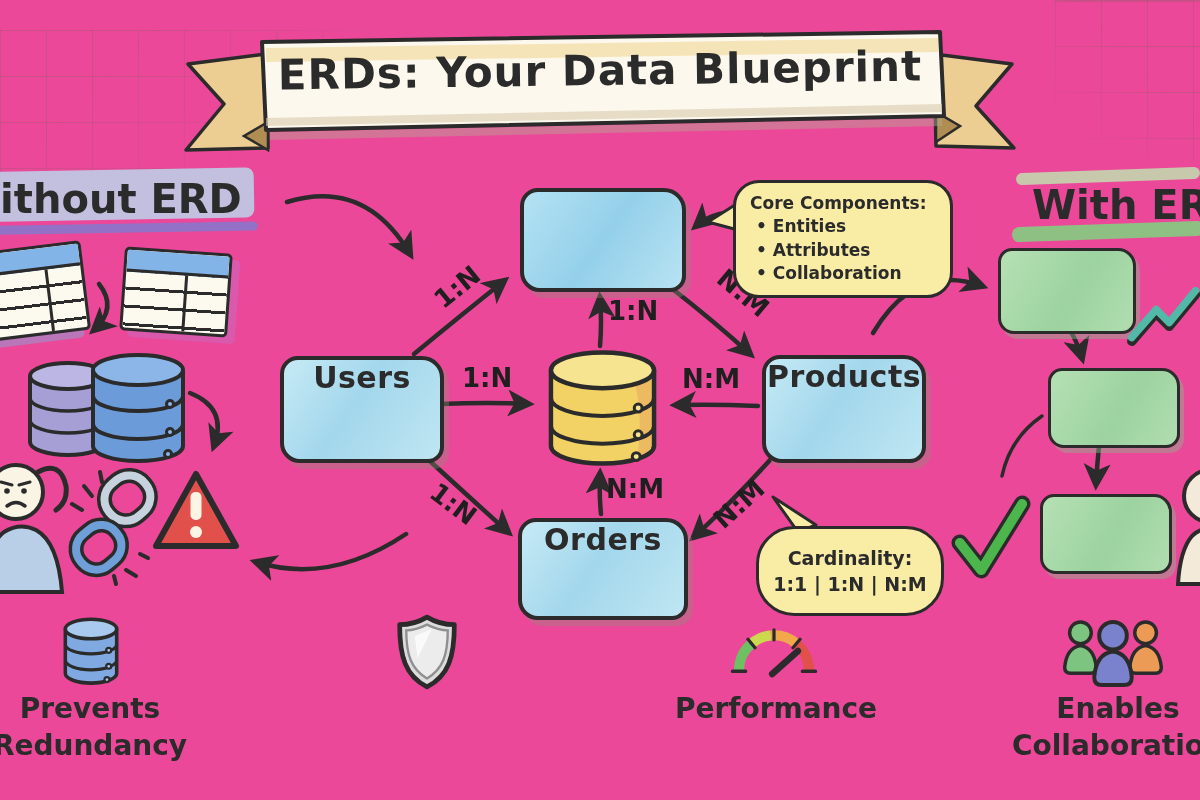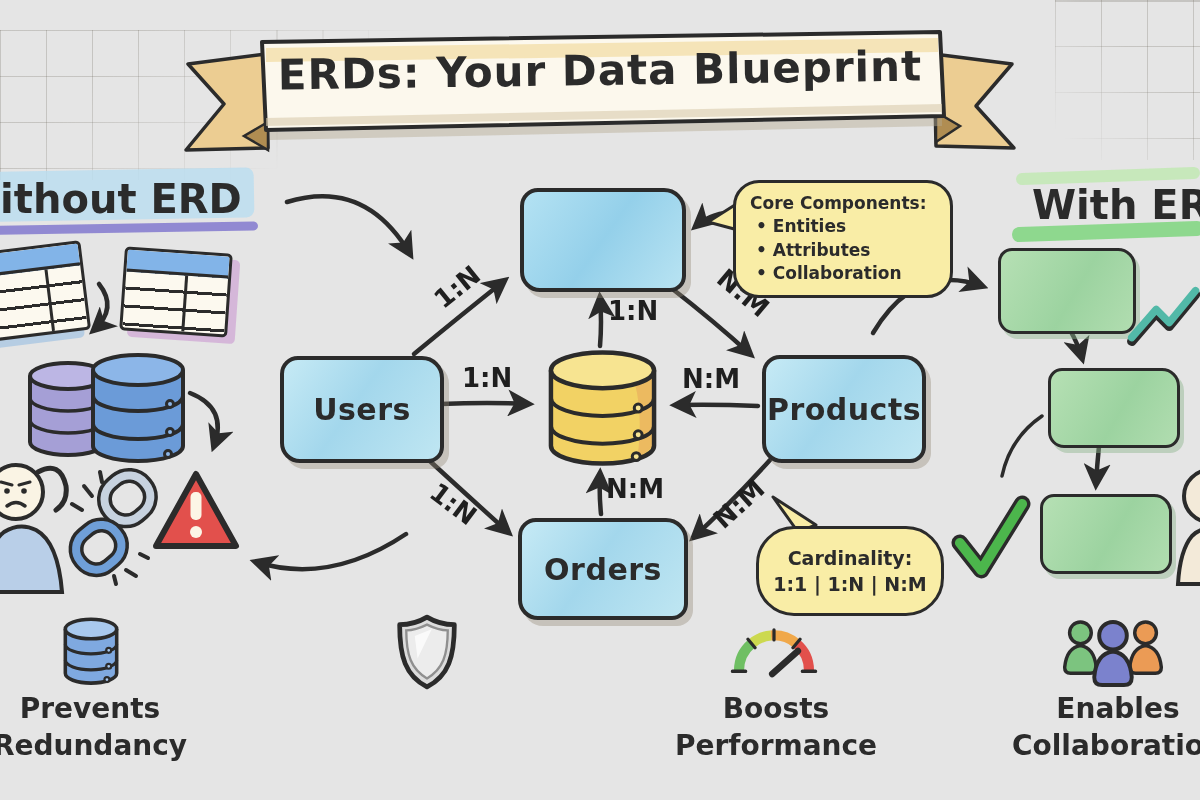--- a/index.html
+++ b/index.html
@@ -1,31 +1,31 @@
 <!DOCTYPE html>
 <html><head>
 <meta charset="utf-8">
 <style>
   html,body{margin:0;padding:0;}
-  #canvas{position:relative;width:1200px;height:800px;background:#e5e5e5;overflow:hidden;
+  #canvas{position:relative;width:1200px;height:800px;background:#ec4899;overflow:hidden;
           font-family:"DejaVu Sans",sans-serif;color:#2b2b2b;}
   .abs{position:absolute;}
   .grid{pointer-events:none;
     background-image:
       repeating-linear-gradient(to right, rgba(105,100,88,.25) 0 1.5px, transparent 1.5px 46px),
       repeating-linear-gradient(to bottom, rgba(105,100,88,.25) 0 1.5px, transparent 1.5px 46px);}
   #grid-left{left:0;top:30px;width:430px;height:150px;
     -webkit-mask-image:linear-gradient(135deg,#000 25%,transparent 72%);
     mask-image:linear-gradient(135deg,#000 25%,transparent 72%);}
   #grid-right{left:1055px;top:0;width:145px;height:160px;
     -webkit-mask-image:linear-gradient(225deg,#000 40%,transparent 90%);
     mask-image:linear-gradient(225deg,#000 40%,transparent 90%);}
   svg{display:block;overflow:visible;}
   #arrow-layer{left:0;top:0;z-index:3;}
-  .entity{z-index:4;display:flex;align-items:center;justify-content:center;
+  .entity{z-index:4;display:flex;justify-content:center;
     border:4px solid #2b2b2b;border-radius:18px 22px 16px 20px;
     background:linear-gradient(125deg,#c6eaf5 0%,#a3d7ec 45%,#bfe6f2 100%);
     box-shadow:5px 6px 0 rgba(148,138,118,.38);
     font-size:30px;font-weight:700;letter-spacing:.5px;}
   .gbox{z-index:4;border:3.5px solid #2b2b2b;border-radius:14px 18px 14px 16px;
     background:linear-gradient(120deg,#b6e0b4 0%,#9cd3a0 55%,#b1ddb0 100%);
     box-shadow:4px 5px 0 rgba(140,180,140,.45);}
   .rel-label{z-index:5;font-size:26px;font-weight:700;color:#1f1f1f;white-space:nowrap;}
   .heading{z-index:5;font-size:40px;font-weight:700;white-space:nowrap;}
   .hl{z-index:2;}
@@ -247,21 +247,20 @@
   <svg class="abs" style="left:728px;top:622px;z-index:4" width="92" height="58" viewBox="0 0 100 62">
     <path d="M12,52 A38,38 0 0 1 25.6,22.9" fill="none" stroke="#6fbf63" stroke-width="11"></path>
     <path d="M25.6,22.9 A38,38 0 0 1 46.7,14.1" fill="none" stroke="#ccd94f" stroke-width="11"></path>
     <path d="M46.7,14.1 A38,38 0 0 1 74.4,22.9" fill="none" stroke="#f0a84a" stroke-width="11"></path>
     <path d="M74.4,22.9 A38,38 0 0 1 88,52" fill="none" stroke="#e2504c" stroke-width="11"></path>
     <path d="M5,53 L19,53 M81,53 L95,53" stroke="#2b2b2b" stroke-width="4" stroke-linecap="round"></path>
     <path d="M29.4,27.5 L21.7,18.3 M50,8 L50,19 M70.6,27.5 L78.3,18.3" stroke="#2b2b2b" stroke-width="3.5" stroke-linecap="round"></path>
     <path d="M48,56 L76,31" stroke="#2b2b2b" stroke-width="7" stroke-linecap="round"></path>
   </svg>
   <div class="abs benefit-label" style="left:626px;top:690px">
-    <div>Boosts</div>
     <div>Performance</div>
   </div>
 
   <svg class="abs" style="left:1058px;top:616px;z-index:4" width="110" height="74" viewBox="0 0 110 75">
     <circle cx="22" cy="17" r="11" fill="#7cc47f" stroke="#2b2b2b" stroke-width="3.5"></circle>
     <path d="M6,52 Q8,32 22,30 Q36,32 38,52 Q38,58 32,58 L12,58 Q6,58 6,52 Z" fill="#7cc47f" stroke="#2b2b2b" stroke-width="3.5"></path>
     <circle cx="88" cy="17" r="11" fill="#eb9b55" stroke="#2b2b2b" stroke-width="3.5"></circle>
     <path d="M72,52 Q74,32 88,30 Q102,32 104,52 Q104,58 98,58 L78,58 Q72,58 72,52 Z" fill="#eb9b55" stroke="#2b2b2b" stroke-width="3.5"></path>
     <circle cx="55" cy="20" r="14" fill="#7b82cd" stroke="#2b2b2b" stroke-width="4"></circle>
     <path d="M36,62 Q38,38 55,36 Q72,38 74,62 Q74,70 66,70 L44,70 Q36,70 36,62 Z" fill="#7b82cd" stroke="#2b2b2b" stroke-width="4"></path>

